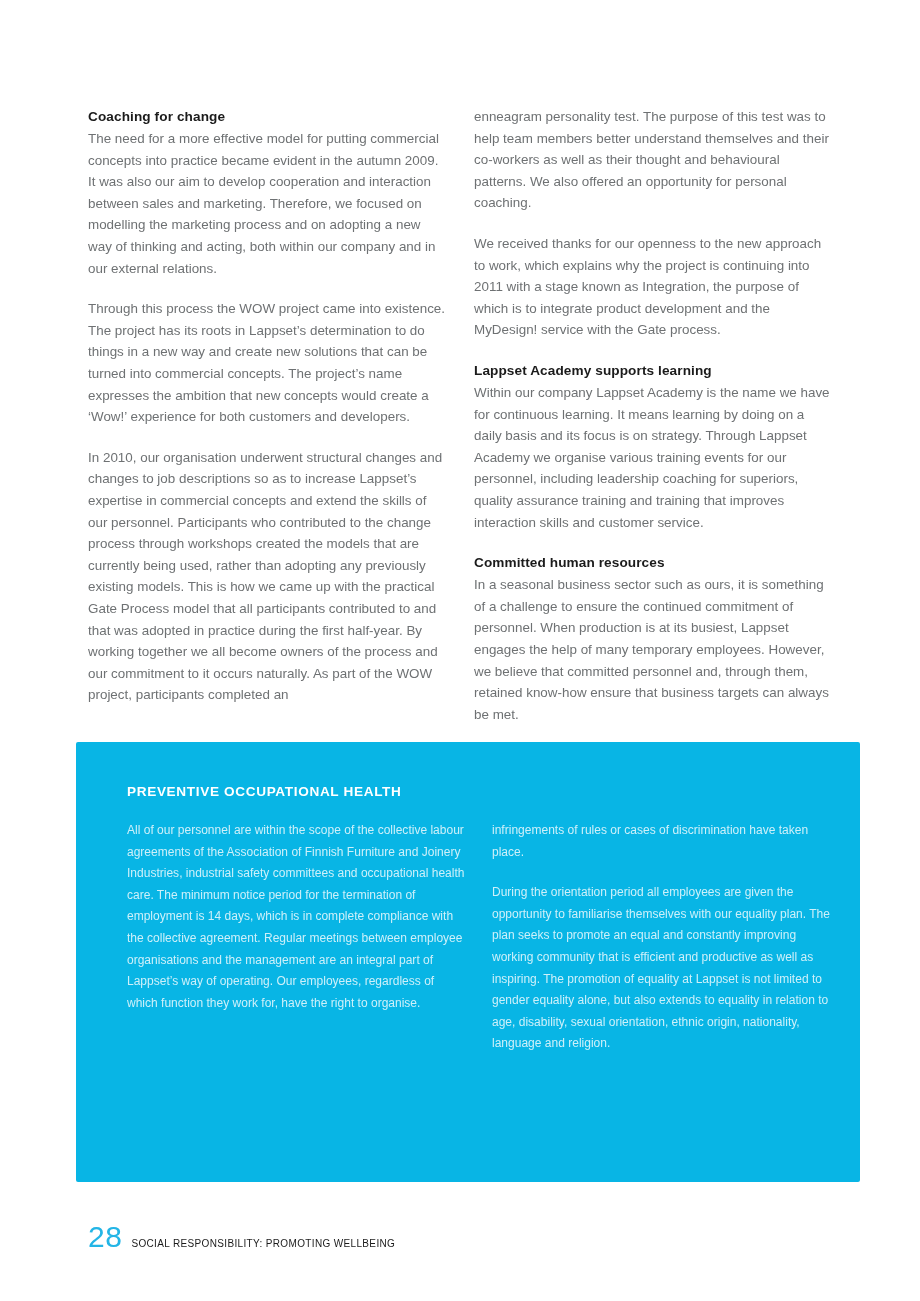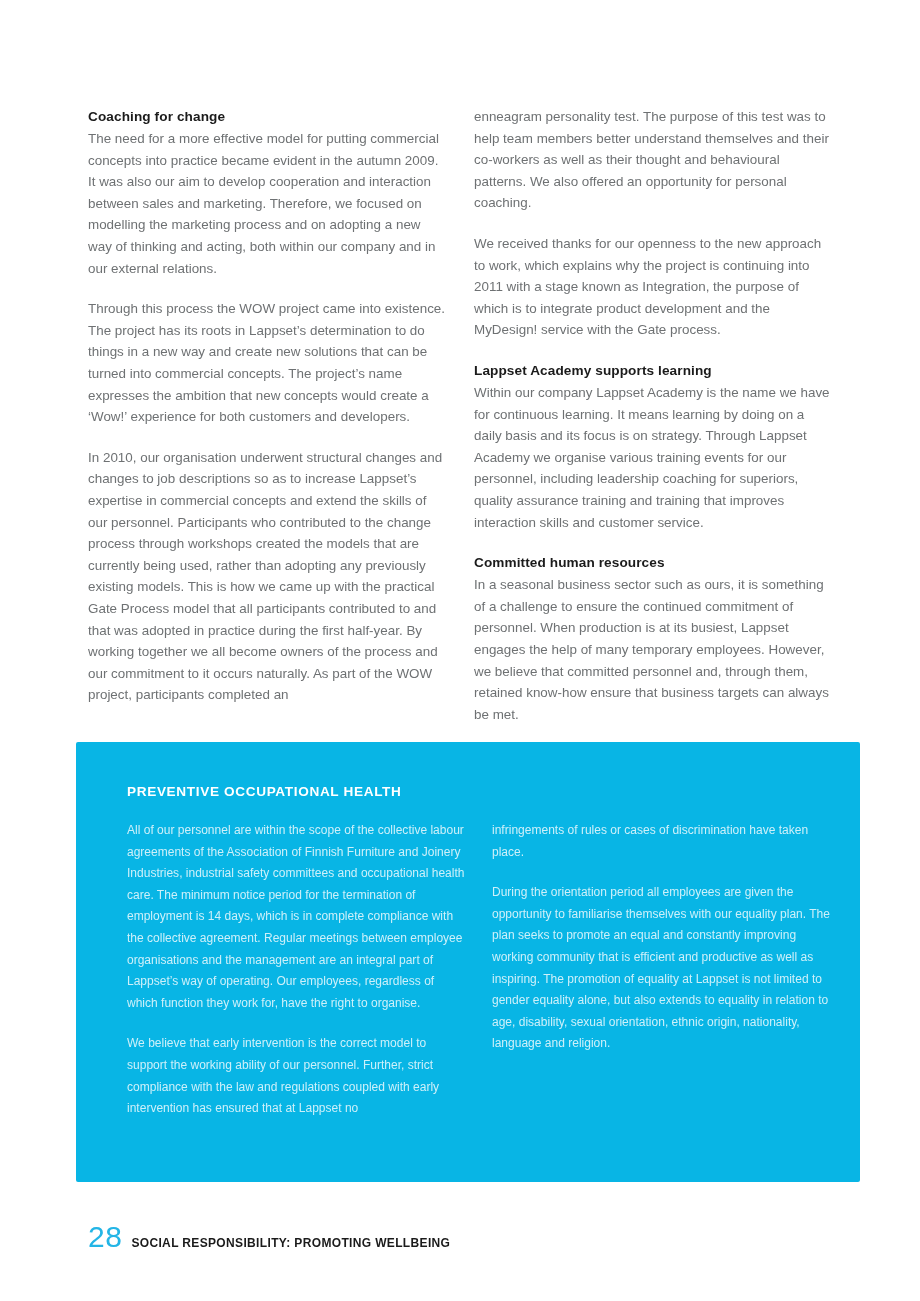--- a/index.html
+++ b/index.html
@@ -119,22 +119,22 @@
     gap: 9px;
   }
   .page-number {
     font-size: 30px;
     font-weight: 300;
     color: #23b5e6;
     line-height: 1;
     letter-spacing: 0.5px;
   }
   .footer-label {
-    font-size: 12px;
-    font-weight: bold;
+    font-size: 10px;
+    font-weight: normal;
     color: #1b1b1b;
     letter-spacing: 0.35px;
     line-height: 1;
   }
 </style>
 </head>
 <body>
 
 <div class="page">
 
@@ -157,21 +157,20 @@
     </div>
 
   </div>
 
   <div class="callout">
     <h3 class="callout-title">PREVENTIVE OCCUPATIONAL HEALTH</h3>
 
     <div class="callout-cols">
       <div class="callout-col">
         <p class="callout-text">All of our personnel are within the scope of the collective labour agreements of the Association of Finnish Furniture and Joinery Industries, industrial safety committees and occupational health care. The minimum notice period for the termination of employment is 14 days, which is in complete compliance with the collective agreement. Regular meetings between employee organisations and the management are an integral part of Lappset’s way of operating. Our employees, regardless of which function they work for, have the right to organise.</p>
-        <p class="callout-text">We believe that early intervention is the correct model to support the working ability of our personnel. Further, strict compliance with the law and regulations coupled with early intervention has ensured that at Lappset no</p>
       </div>
       <div class="callout-col">
         <p class="callout-text">infringements of rules or cases of discrimination have taken place.</p>
         <p class="callout-text">During the orientation period all employees are given the opportunity to familiarise themselves with our equality plan. The plan seeks to promote an equal and constantly improving working community that is efficient and productive as well as inspiring.  The promotion of equality at Lappset is not limited to gender equality alone, but also extends to equality in relation to age, disability, sexual orientation, ethnic origin, nationality, language and religion.</p>
       </div>
     </div>
   </div>
 
   <div class="footer">
     <span class="page-number">28</span>

